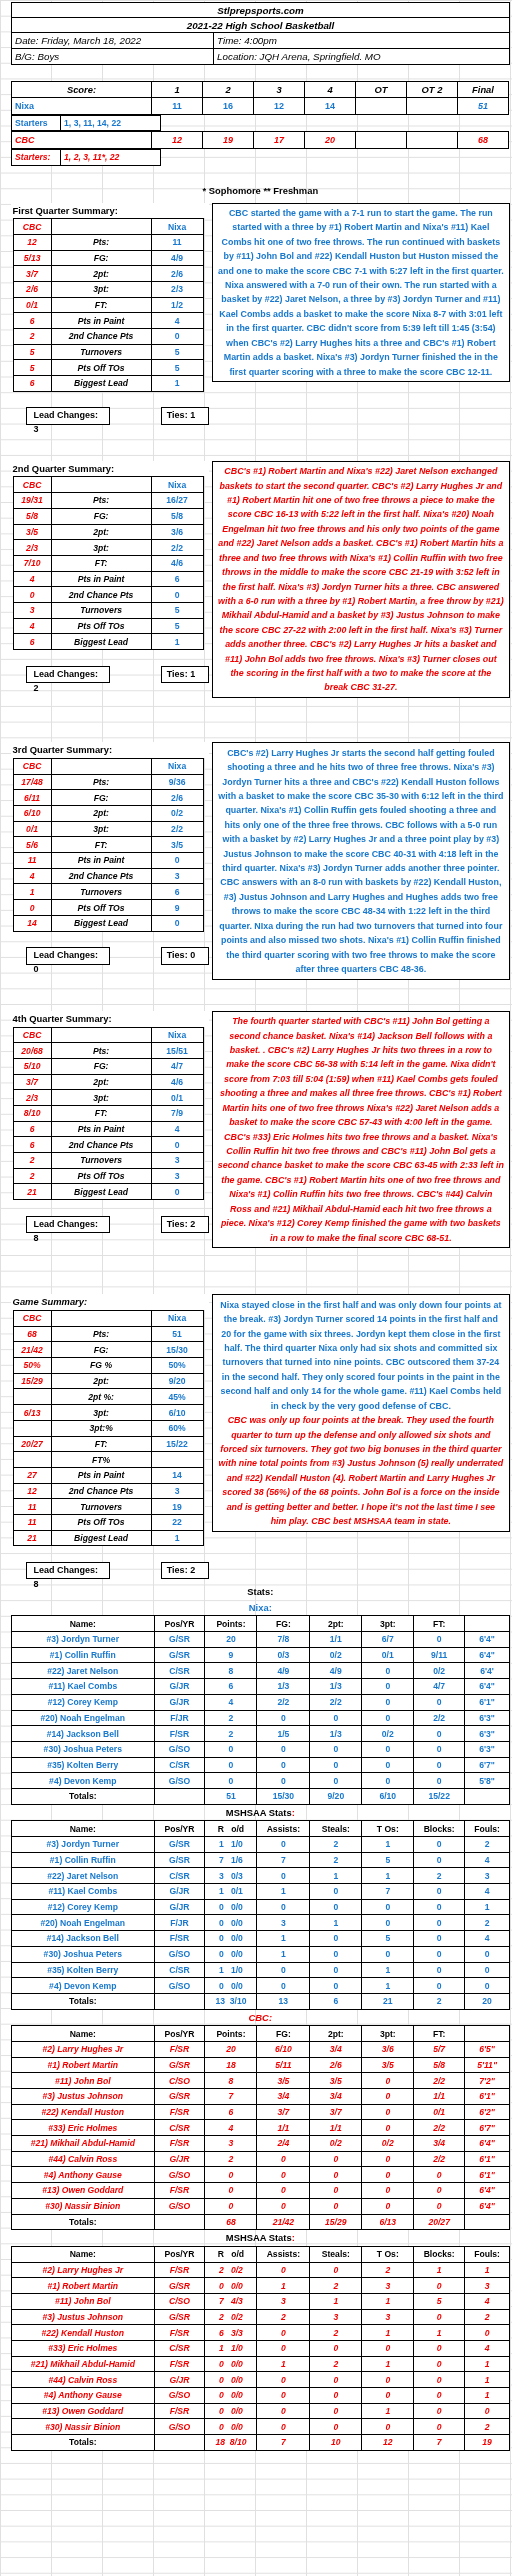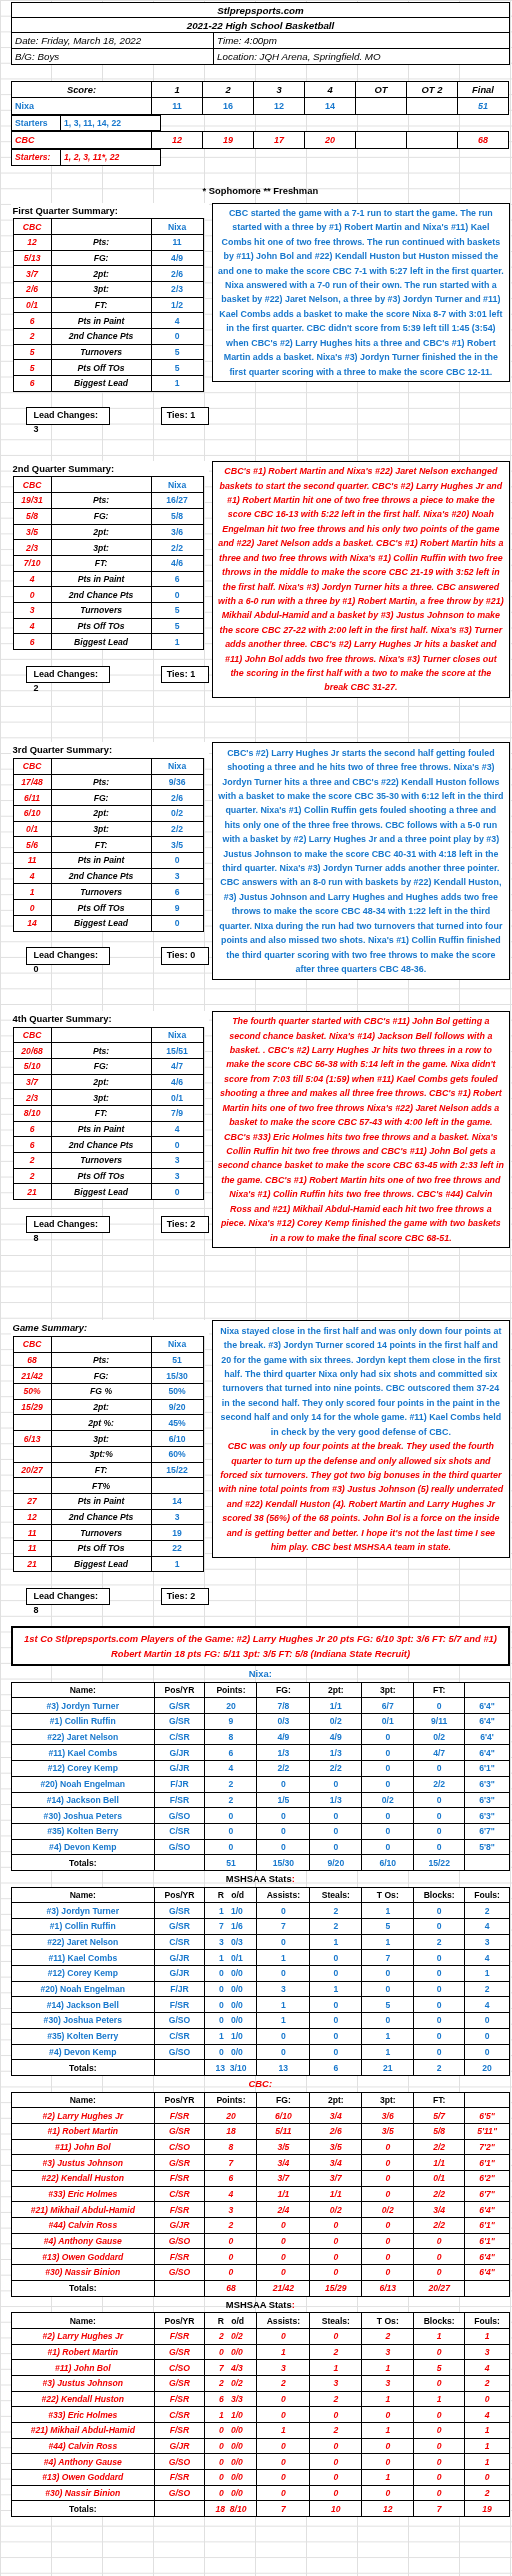--- a/index.html
+++ b/index.html
@@ -430,21 +430,21 @@
           </tbody>
       </table>
       <div class="lead-row">
         <div class="leadbox">Lead Changes: 8</div>
         <div class="tiesbox">Ties: 2</div>
       </div>
     </div>
     <div class="narrbox narr-red">The fourth quarter started with CBC's #11) John Bol getting a second chance basket. Nixa's #14) Jackson Bell follows with a basket. . CBC's #2) Larry Hughes Jr hits two threes in a row to make the score CBC 56-38 with 5:14 left in the game. Nixa didn't score from 7:03 till 5:04 (1:59) when #11) Kael Combs gets fouled shooting a three and makes all three free throws. CBC's #1) Robert Martin hits one of two free throws Nixa's #22) Jaret Nelson adds a basket to make the score CBC 57-43 with 4:00 left in the game. CBC's #33) Eric Holmes hits two free throws and a basket. Nixa's Collin Ruffin hit two free throws and CBC's #11) John Bol gets a second chance basket to make the score CBC 63-45 with 2:33 left in the game. CBC's #1) Robert Martin hits one of two free throws and Nixa's #1) Collin Ruffin hits two free throws. CBC's #44) Calvin Ross and #21) Mikhail Abdul-Hamid each hit two free throws a piece. Nixa's #12) Corey Kemp finished the game with two baskets in a row to make the final score CBC 68-51.</div>
   </div>
 
-  <div class="qblock" style="margin-top:72px;justify-content:space-between;">
+  <div class="qblock" style="margin-top:46px;justify-content:space-between;">
     <div class="qleft">
       <div class="qtitle it">Game Summary:</div>
       <table class="qtable">
         <thead>
             <tr>
               <td class="c0">CBC</td>
               <td class="c1"></td>
               <td class="c2">Nixa</td>
             </tr>
           </thead>
@@ -525,22 +525,22 @@
         <div class="leadbox">Lead Changes: 8</div>
         <div class="tiesbox">Ties: 2</div>
       </div>
     </div>
     <div class="narrbox">
       <div class="narr-blue">Nixa stayed close in the first half and was only down four points at the break. #3) Jordyn Turner scored 14 points in the first half and 20 for the game with six threes. Jordyn kept them close in the first half. The third quarter Nixa only had six shots and committed six turnovers that turned into nine points. CBC outscored them 37-24 in the second half. They only scored four points in the paint in the second half and only 14 for the whole game. #11) Kael Combs held in check by the very good defense of CBC.</div>
       <div class="narr-red">CBC was only up four points at the break. They used the fourth quarter to turn up the defense and only allowed six shots and forced six turnovers. They got two big bonuses in the third quarter with nine total points from #3) Justus Johnson (5) really underrated and #22) Kendall Huston (4). Robert Martin and Larry Hughes Jr scored 38 (56%) of the 68 points. John Bol is a force on the inside and is getting better and better. I hope it's not the last time I see him play. CBC best MSHSAA team in state.</div>
     </div>
   </div>
 
-  <div class="pogbox">1st Co Stlprepsports.com  Players of the Game:  #2) Larry Hughes Jr 20 pts  FG: 6/10  3pt: 3/6 FT: 5/7  and #1) Robert Martin  18 pts  FG: 5/11 3pt: 3/5  FT: 5/8 (Indiana State Recruit)</div>
-
+
+  <div class="sec-label" style="margin-top:4.7px;">Stats:</div>
   <div class="sec-label t-blue">Nixa:</div>
 
   <table class="stbl blue-tbl">
     <thead>
         <tr>
           <td class="c0">Name:</td>
           <td class="c1">Pos/YR</td>
           <td class="c2">Points:</td>
           <td class="c3">FG:</td>
           <td class="c4">2pt:</td>

